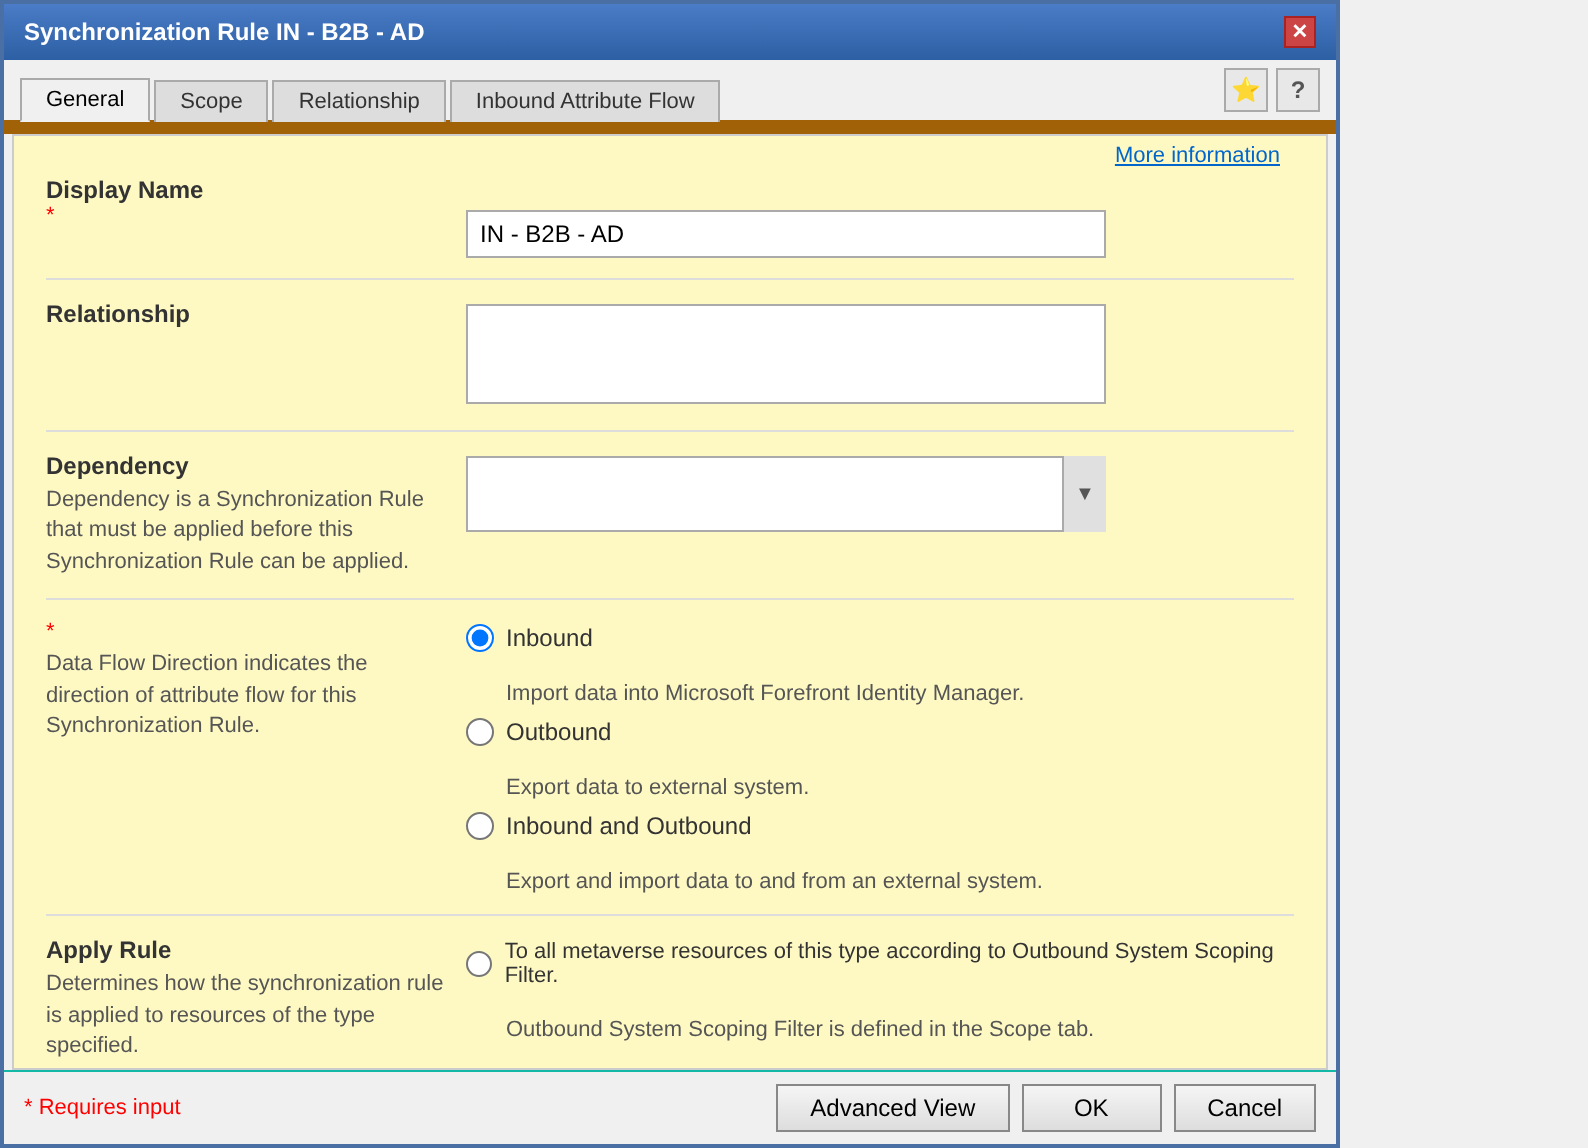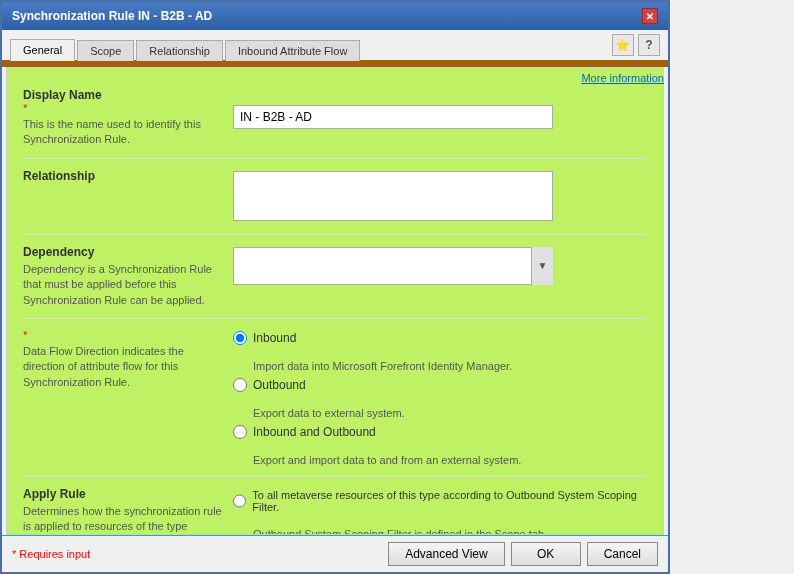--- a/index.html
+++ b/index.html
@@ -89,33 +89,33 @@
       border: 1px solid #aaa;
       display: flex;
       align-items: center;
       justify-content: center;
       cursor: pointer;
       font-size: 12px;
     }
 
     .more-info-link {
       position: absolute;
-      right: 4px;
+      right: 28px;
       top: 70px;
       color: #0066cc;
       font-size: 11px;
       cursor: pointer;
       text-decoration: underline;
     }
 
     .content {
       flex: 1;
       overflow-y: auto;
       padding: 10px 16px;
-      background: #bef264;
+      background: #fef9c3;
       border: 1px solid #ccc;
       margin: 0 4px;
     }
 
     .form-section {
       border-bottom: 1px solid #ddd;
       padding: 10px 0;
       display: flex;
       gap: 10px;
     }
@@ -292,21 +292,20 @@
   <a class="more-info-link">More information</a>
 
   <div class="content">
 
     <div class="form-section">
       <div class="label-col">
         <div class="label-title">
           <span>Display Name</span>
         </div>
         <div style="color:red; font-size:11px;">*</div>
-        <div class="label-desc">This is the name used to identify this Synchronization Rule.</div>
       </div>
       <div class="field-col">
         <input class="text-input" type="text" value="IN - B2B - AD" style="">
       </div>
     </div>
 
     <div class="form-section">
       <div class="label-col">
         <div class="label-title">Relationship</div>
       </div>

